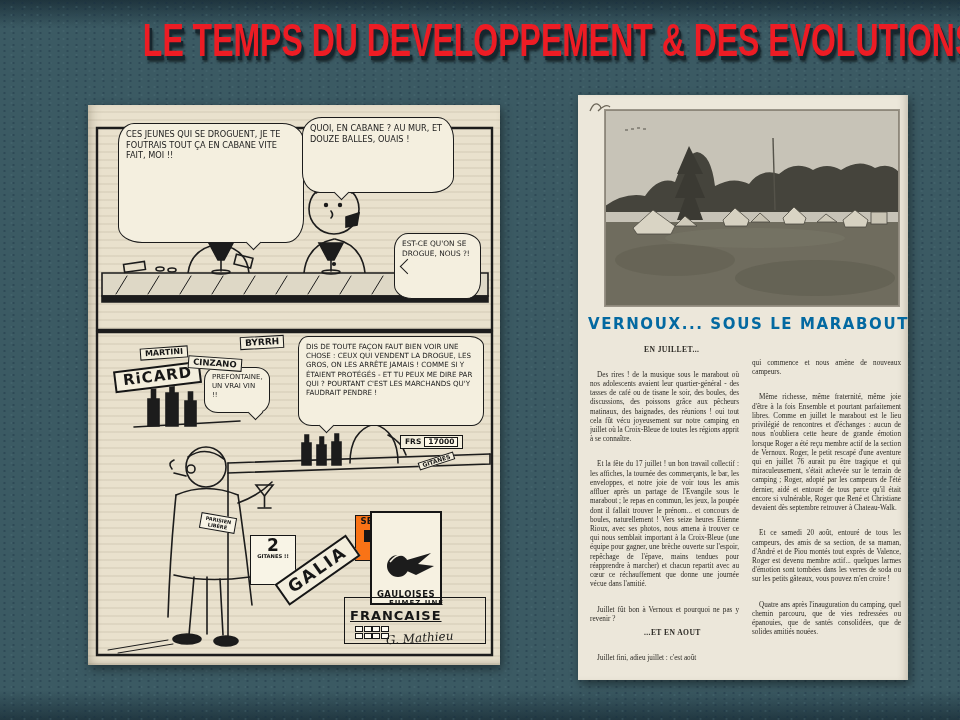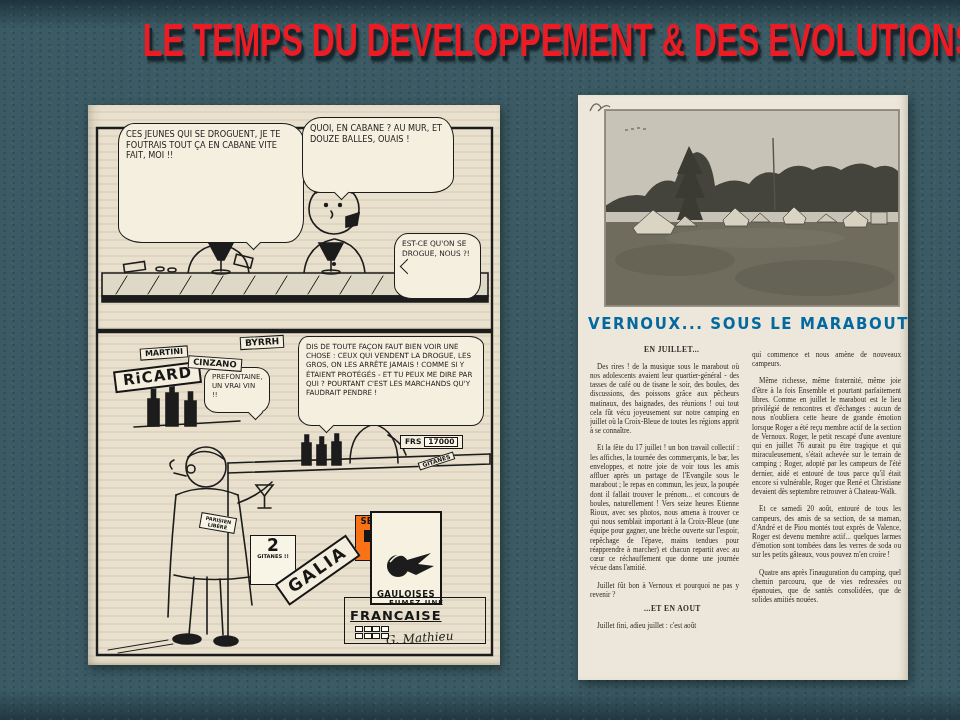--- a/index.html
+++ b/index.html
@@ -98,21 +98,21 @@
   .photo{position:absolute;left:26px;top:14px;border:1px solid #9a9488;}
   .pen-mark{position:absolute;left:8px;top:2px;}
   .headline{
     position:absolute;left:10px;top:220px;width:312px;
     font-family:"DejaVu Sans",sans-serif;font-weight:bold;font-size:15px;letter-spacing:1.6px;
     color:#0369a1;white-space:nowrap;
   }
   .cols{position:absolute;left:12px;top:248px;width:312px;height:332px;display:flex;gap:13px;overflow:hidden;}
   .col{width:149px;text-align:justify;color:#2c2a25;
     font-family:"Liberation Serif",serif;font-size:7.2px;line-height:1.28;}
-  .col p{margin:8px 0 4px 0;text-indent:7px;}
+  .col p{margin:16px 0 4px 0;text-indent:7px;}
   .col p.hdr{font-weight:bold;text-indent:0;letter-spacing:0.4px;margin:2px 0 6px 16px;font-size:7.6px;padding-left:38px;}
   .col p.noindent{text-indent:0;}
 </style>
 </head>
 <body>
 
 <h1 class="title"><span class="title-inner">LE TEMPS DU DEVELOPPEMENT &amp; DES EVOLUTIONS 1975 - 1994</span></h1>
 
 <div class="page page-left">
   <div class="ghost"></div>

